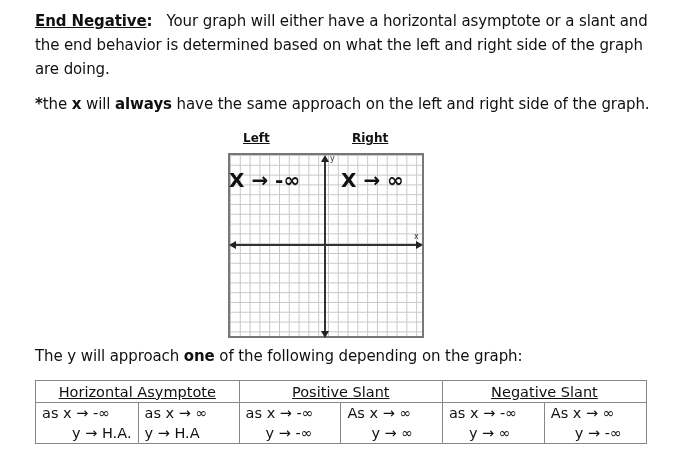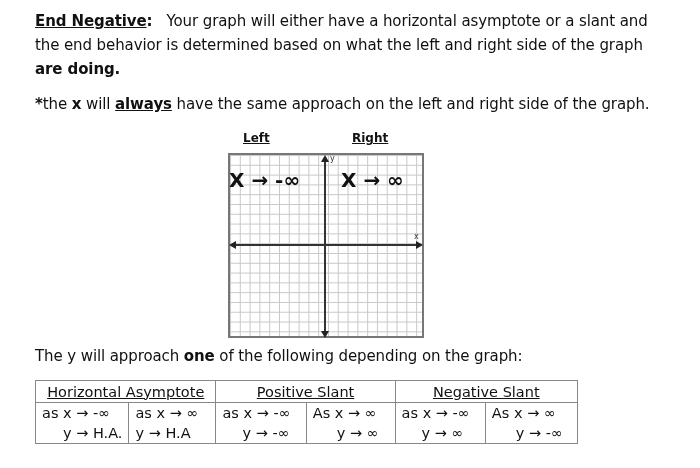--- a/index.html
+++ b/index.html
@@ -2,21 +2,21 @@
 <html><head>
 <meta charset="utf-8">
 <style>
   html, body { margin: 0; padding: 0; background: #fff; }
   body {
     width: 700px; height: 468px; position: relative; overflow: hidden;
     font-family: "DejaVu Sans", sans-serif; color: #111;
   }
   .line { position: absolute; left: 35px; font-size: 15px; white-space: nowrap; letter-spacing: -0.1px; }
   .b { font-weight: bold; }
-  .u { text-decoration: underline; }
+  .u { }
   .heading { font-weight: bold; text-decoration: underline; }
 
   .side-label { position: absolute; font-size: 12px; font-weight: bold; text-decoration: underline; }
 
   .grid {
     position: absolute; left: 228px; top: 153px; width: 196px; height: 185px;
     border: 2px solid #777; box-sizing: border-box;
     background-color: #fff;
     background-image:
       linear-gradient(to right, #c8c8c8 1px, transparent 1px),
@@ -27,36 +27,36 @@
   .axis-x { position: absolute; left: 231px; top: 244px; width: 190px; height: 1.5px; background: #333; }
   .arrow { position: absolute; width: 0; height: 0; }
   .arrow-up { left: 321px; top: 155px; border-left: 4px solid transparent; border-right: 4px solid transparent; border-bottom: 7px solid #222; }
   .arrow-down { left: 321px; top: 331px; border-left: 4px solid transparent; border-right: 4px solid transparent; border-top: 7px solid #222; }
   .arrow-left { left: 229px; top: 241px; border-top: 4px solid transparent; border-bottom: 4px solid transparent; border-right: 7px solid #222; }
   .arrow-right { left: 416px; top: 241px; border-top: 4px solid transparent; border-bottom: 4px solid transparent; border-left: 7px solid #222; }
   .axis-label { position: absolute; font-size: 8px; color: #333; }
   .grid-text { position: absolute; font-size: 20px; font-weight: bold; background: transparent; white-space: nowrap; }
 
   table.behavior {
-    position: absolute; left: 35px; top: 380px; width: 543px;
+    position: absolute; left: 35px; top: 380px; width: 612px;
     border-collapse: collapse; font-size: 14.5px;
   }
   table.behavior td { border: 1.5px solid #888; padding: 0 6px; height: 21px; vertical-align: middle; }
   table.behavior td.hdr { text-align: center; text-decoration: underline; height: 21px; }
   .cell-line1 { display: block; line-height: 20px; white-space: nowrap; }
   .cell-line2 { display: block; line-height: 20px; white-space: nowrap; }
 </style>
 </head>
 <body>
 
 <div class="line" style="top:12px;">
   <span class="heading">End Negative</span><span class="b">:</span>&nbsp;&nbsp;&nbsp;<span>Your graph will either have a horizontal asymptote or a slant and</span>
 </div>
 <div class="line" style="top:36px;">the end behavior is determined based on what the left and right side of the graph</div>
-<div class="line" style="top:60px;font-weight:bold;">are doing.</div>
+<div class="line" style="top:60px;">are doing.</div>
 
 <div class="line" style="top:95px;">
   <span class="b">*</span><span>the </span><span class="b">x</span><span> will </span><span class="b u">always</span><span> have the same approach on the left and right side of the graph.</span>
 </div>
 
 <div class="side-label" style="left:243px; top:131px;">Left</div>
 <div class="side-label" style="left:352px; top:131px;text-align:center;">Right</div>
 
 <div class="grid"></div>
 <div class="axis-y"></div>

